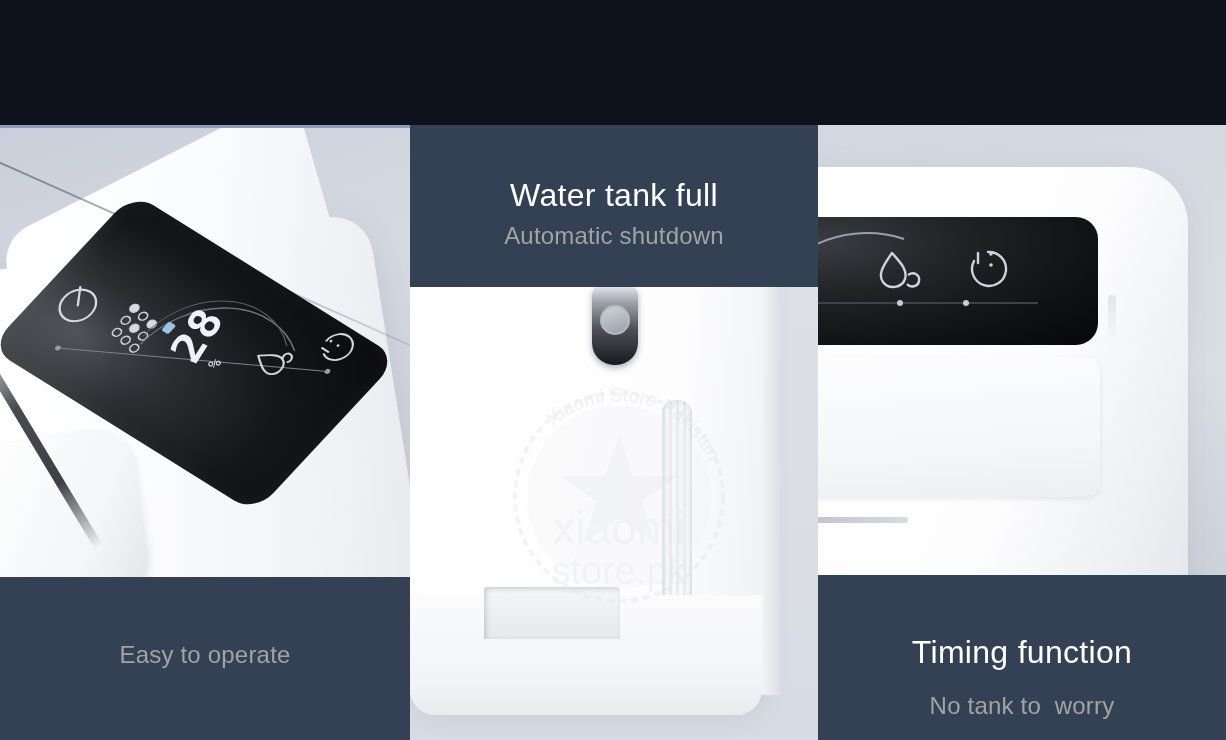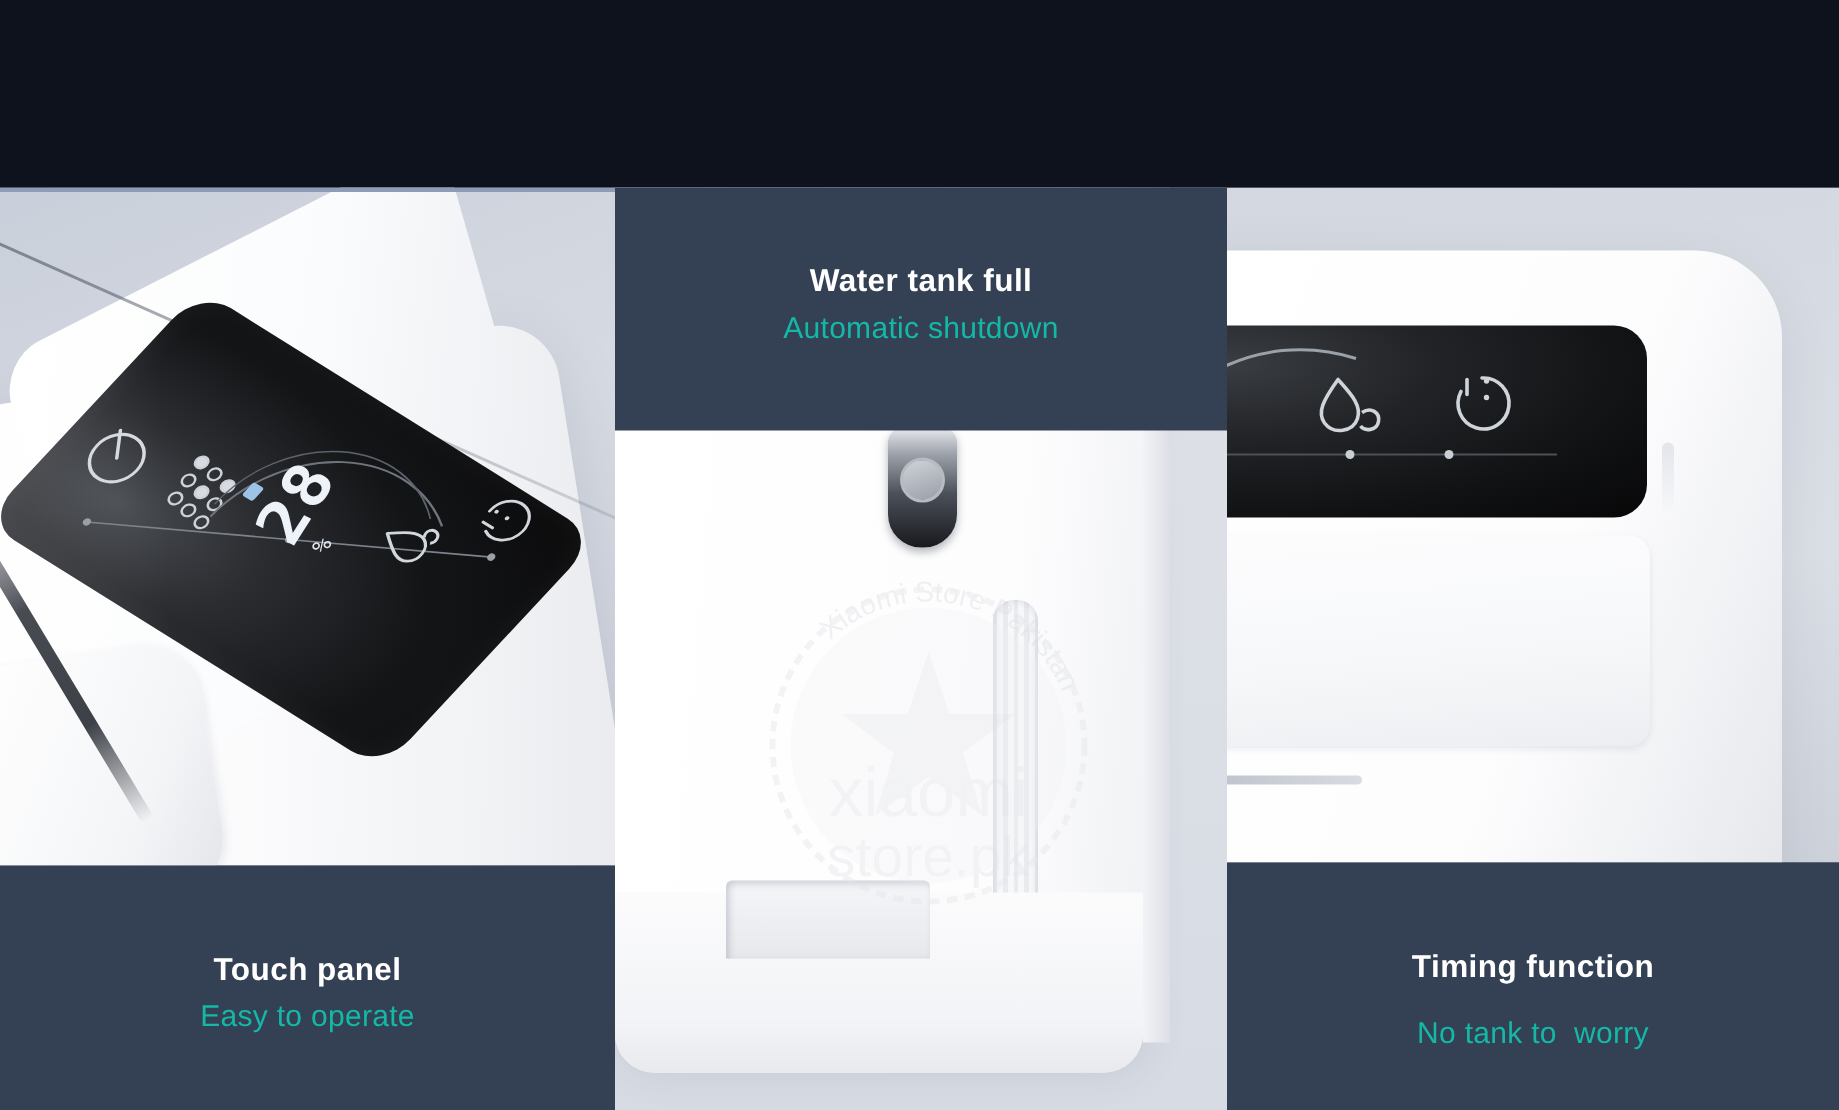--- a/index.html
+++ b/index.html
@@ -81,31 +81,31 @@
     display: flex;
     flex-direction: column;
     align-items: center;
     justify-content: flex-start;
     color: #ffffff;
   }
   .caption-left  { top: 452px; height: 163px; padding-top: 57px; }
   .caption-right { top: 450px; height: 165px; padding-top: 57px; gap: 13px; }
 
   .cap-title {
-    font-size: 21px;
-    font-weight: 700;
+    font-size: 32px;
+    font-weight: 400;
     letter-spacing: 0.3px;
     line-height: 1.25;
   }
   .cap-sub {
-    font-size: 20px;
+    font-size: 24px;
     font-weight: 400;
     letter-spacing: 0.2px;
     margin-top: 7px;
-    color: #14b8a6;
+    color: #a3a3a3;
     white-space: pre;
   }
 
   
   .mid-banner {
     position: absolute;
     left: 0; top: 0;
     width: 100%;
     height: 162px;
     background: #344054;
@@ -403,21 +403,20 @@
                 </g>
               </svg>
             </div>
           </div>
 
           <div class="hairline"></div>
         </div>
       </div>
 
       <div class="caption caption-left">
-        <div class="cap-title">Touch panel</div>
         <div class="cap-sub">Easy to operate</div>
       </div>
     </div>
 
     <div class="col col-mid">
 
       <div class="photo photo-mid">
         <div class="scene-mid">
 
           <div class="unit-mid"></div>

